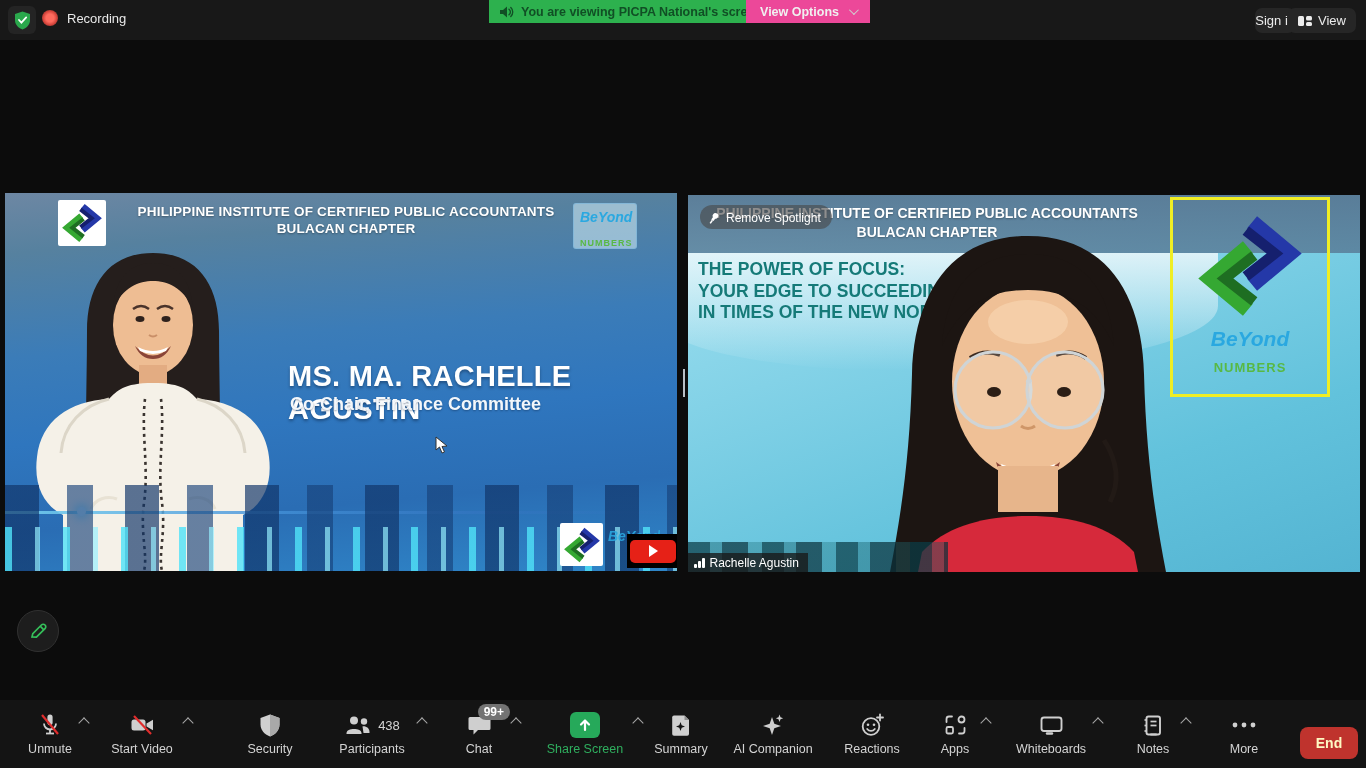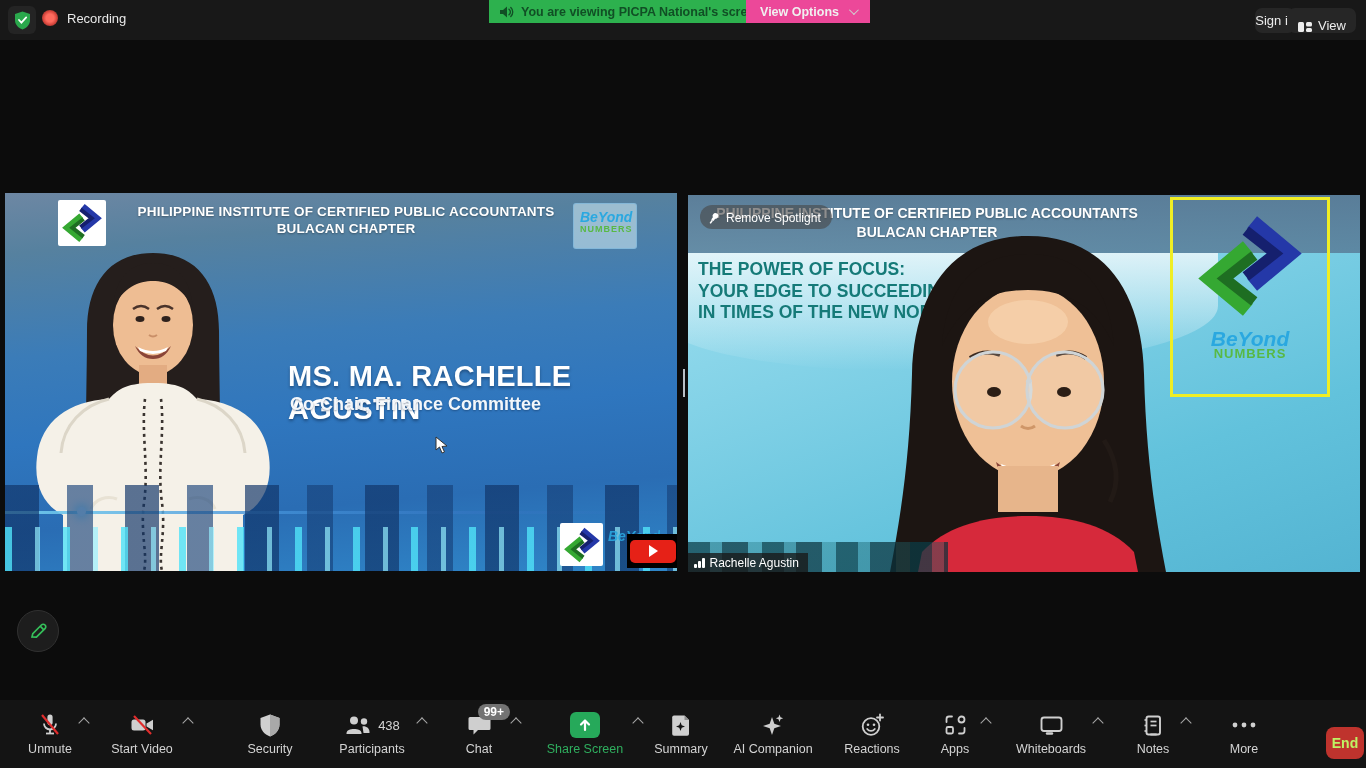--- a/index.html
+++ b/index.html
@@ -11,37 +11,37 @@
   .shield-btn { position:absolute; left:8px; top:6px; width:28px; height:28px; border-radius:6px; background:#242424; display:flex; align-items:center; justify-content:center; }
   .rec-wrap { position:absolute; left:42px; top:10px; display:flex; align-items:flex-end; gap:9px; }
   .rec-dot { width:16px; height:16px; border-radius:50%; background:radial-gradient(circle at 50% 50%, #ff6b5e 0 35%, #d5453c 60%, rgba(213,69,60,.35) 100%); }
   .rec-label { color:#e9e9e9; font-size:13px; }
   .banner { position:absolute; left:489px; top:0; height:23px; background:#2db14e; display:flex; align-items:center; gap:7px; padding:0 14px 0 10px; }
   .banner span { color:#114f25; font-size:12.5px; font-weight:bold; }
   .view-options { position:absolute; left:746px; top:0; height:23px; width:124px; background:#ec4899; display:flex; align-items:center; justify-content:center; gap:10px; cursor:default; }
   .view-options span { color:#f0f0f0; font-size:12.5px; font-weight:bold; }
   .caret-down { width:7px; height:7px; border-right:1.6px solid #cfcfcf; border-bottom:1.6px solid #cfcfcf; transform:rotate(45deg) translateY(-2px); }
   .signin-btn { position:absolute; right:71px; top:8px; height:25px; padding:0 0; background:#262626; border-radius:7px; display:flex; align-items:center; color:#ececec; font-size:13px; }
-  .view-btn { position:absolute; right:10px; top:8px; height:25px; padding:0 10px; background:#262626; border-radius:7px; display:flex; align-items:flex-end; gap:6px; color:#ececec; font-size:13px; }
+  .view-btn { position:absolute; right:10px; top:8px; height:25px; padding:0 10px; background:#262626; border-radius:7px; display:flex; align-items:center; gap:6px; color:#ececec; font-size:13px; }
 
   
   .panel-left { position:absolute; left:5px; top:193px; width:672px; height:378px; overflow:hidden;
     background:linear-gradient(175deg,#6d87a3 0%, #56819f 14%, #3b7cb8 38%, #2f76be 58%, #2a6db4 78%, #2f86c8 100%); }
   .panel-right { position:absolute; left:688px; top:195px; width:672px; height:377px; overflow:hidden;
     background:linear-gradient(160deg,#a2e2f1 0%, #83d2e7 35%, #62c2dc 70%, #54b4d2 100%); }
   .divider-handle { position:absolute; left:681px; top:368px; width:10px; height:30px; display:flex; gap:3px; align-items:center; justify-content:center; cursor:col-resize; }
   .divider-handle i { display:block; width:2px; height:28px; background:#b9bfc6; }
 
   
   .lp-header-text { position:absolute; left:108px; top:10px; width:466px; text-align:center; color:#fff; font-weight:bold; font-size:13.5px; line-height:17px; text-shadow:0 1px 2px rgba(0,0,0,.35); letter-spacing:.2px; }
   .logo-box { background:#fff; border-radius:2px; display:flex; align-items:center; justify-content:center; }
   .lp-logo { position:absolute; left:53px; top:7px; width:48px; height:46px; }
   .beyond-chip { position:absolute; right:40px; top:10px; width:64px; height:46px; background:rgba(214,238,248,.55); border:1px solid rgba(120,180,220,.65); border-radius:3px; padding:6px 4px 0 6px; overflow:hidden; }
   .beyond-w1 { color:#2aa8e0; font-weight:bold; font-style:italic; font-size:14px; line-height:14px; display:block; }
-  .beyond-w2 { color:#58b944; font-weight:bold; font-size:9px; letter-spacing:1px; display:block; text-align:right; margin-top:0; }
+  .beyond-w2 { color:#58b944; font-weight:bold; font-size:9px; letter-spacing:1px; display:block; text-align:right; margin-top:14px; }
   .speaker-name { position:absolute; left:283px; top:167px; width:392px; color:#fff; font-weight:bold; font-size:29px; letter-spacing:.3px; text-shadow:0 2px 3px rgba(10,30,60,.45); }
   .speaker-role { position:absolute; left:285px; top:201px; color:#f3f7fb; font-weight:bold; font-size:18px; text-shadow:0 1px 2px rgba(10,30,60,.4); }
   .segment-title { position:absolute; left:286px; top:262px; color:#eef02b; font-weight:bold; font-size:30px; text-shadow:0 2px 3px rgba(10,30,60,.35); }
   .stage-line { position:absolute; left:0; top:318px; width:100%; height:3px;
     background:linear-gradient(90deg, rgba(120,210,240,.9) 0%, rgba(70,150,220,.8) 35%, rgba(60,120,200,.35) 70%, rgba(60,120,200,0) 100%); }
   .stage-dot { position:absolute; left:72px; top:314px; width:9px; height:9px; border-radius:50%; background:#bfe9ff; box-shadow:0 0 8px 3px rgba(130,220,255,.8); }
   .skyline-dark { position:absolute; left:0; bottom:0; width:100%; height:86px; opacity:.75;
     background:repeating-linear-gradient(90deg, rgba(16,52,104,.9) 0 34px, rgba(16,52,104,0) 34px 62px, rgba(22,64,120,.85) 62px 88px, rgba(22,64,120,0) 88px 120px); }
   .skyline-glow { position:absolute; left:0; bottom:0; width:100%; height:44px; opacity:.85;
     background:repeating-linear-gradient(90deg, rgba(80,226,248,.95) 0 7px, rgba(80,226,248,0) 7px 30px, rgba(150,240,255,.8) 30px 35px, rgba(150,240,255,0) 35px 58px); }
@@ -76,21 +76,21 @@
   
   .toolbar { position:absolute; left:0; top:700px; width:1366px; height:68px; background:#141414; display:flex; align-items:flex-start; padding:11px 0 0 14px; }
   .tb-item { position:relative; display:flex; flex-direction:column; align-items:center; cursor:default; }
   .tb-iconrow { height:28px; display:flex; align-items:center; justify-content:center; gap:6px; }
   .tb-label { margin-top:3px; font-size:12.5px; color:#d4d4d4; white-space:nowrap; }
   .tb-label.green { color:#2fae5e; }
   .tb-chevron { position:absolute; right:-2px; top:8px; width:8px; height:8px; border-left:1.7px solid #a8a8a8; border-top:1.7px solid #a8a8a8; transform:rotate(45deg); }
   .tb-count { font-size:13px; color:#d4d4d4; }
   .tb-badge { position:absolute; top:-7px; right:8px; background:#737373; color:#fff; font-size:12px; font-weight:bold; padding:1px 6px; border-radius:9px; }
   .share-box { width:30px; height:26px; background:#26a95a; border-radius:6px; display:flex; align-items:center; justify-content:center; }
-  .end-btn { position:absolute; right:2px; top:27px; width:38px; height:32px; background:#bf332d; border-radius:8px; color:#bef264; font-weight:bold; font-size:14px; display:flex; align-items:center; justify-content:center; }
+  .end-btn { position:absolute; right:8px; top:27px; width:58px; height:32px; background:#bf332d; border-radius:8px; color:#fef9c3; font-weight:bold; font-size:14px; display:flex; align-items:center; justify-content:center; }
 </style>
 </head>
 <body>
 
 <div class="stage">
 
   <div class="topbar">
     <div class="shield-btn">
       <svg width="17" height="19" viewBox="0 0 17 19">
           <path d="M8.5,0.5 L16,3 V9 C16,13.5 13,16.8 8.5,18.5 C4,16.8 1,13.5 1,9 V3 Z" fill="#2aa84c"></path>

